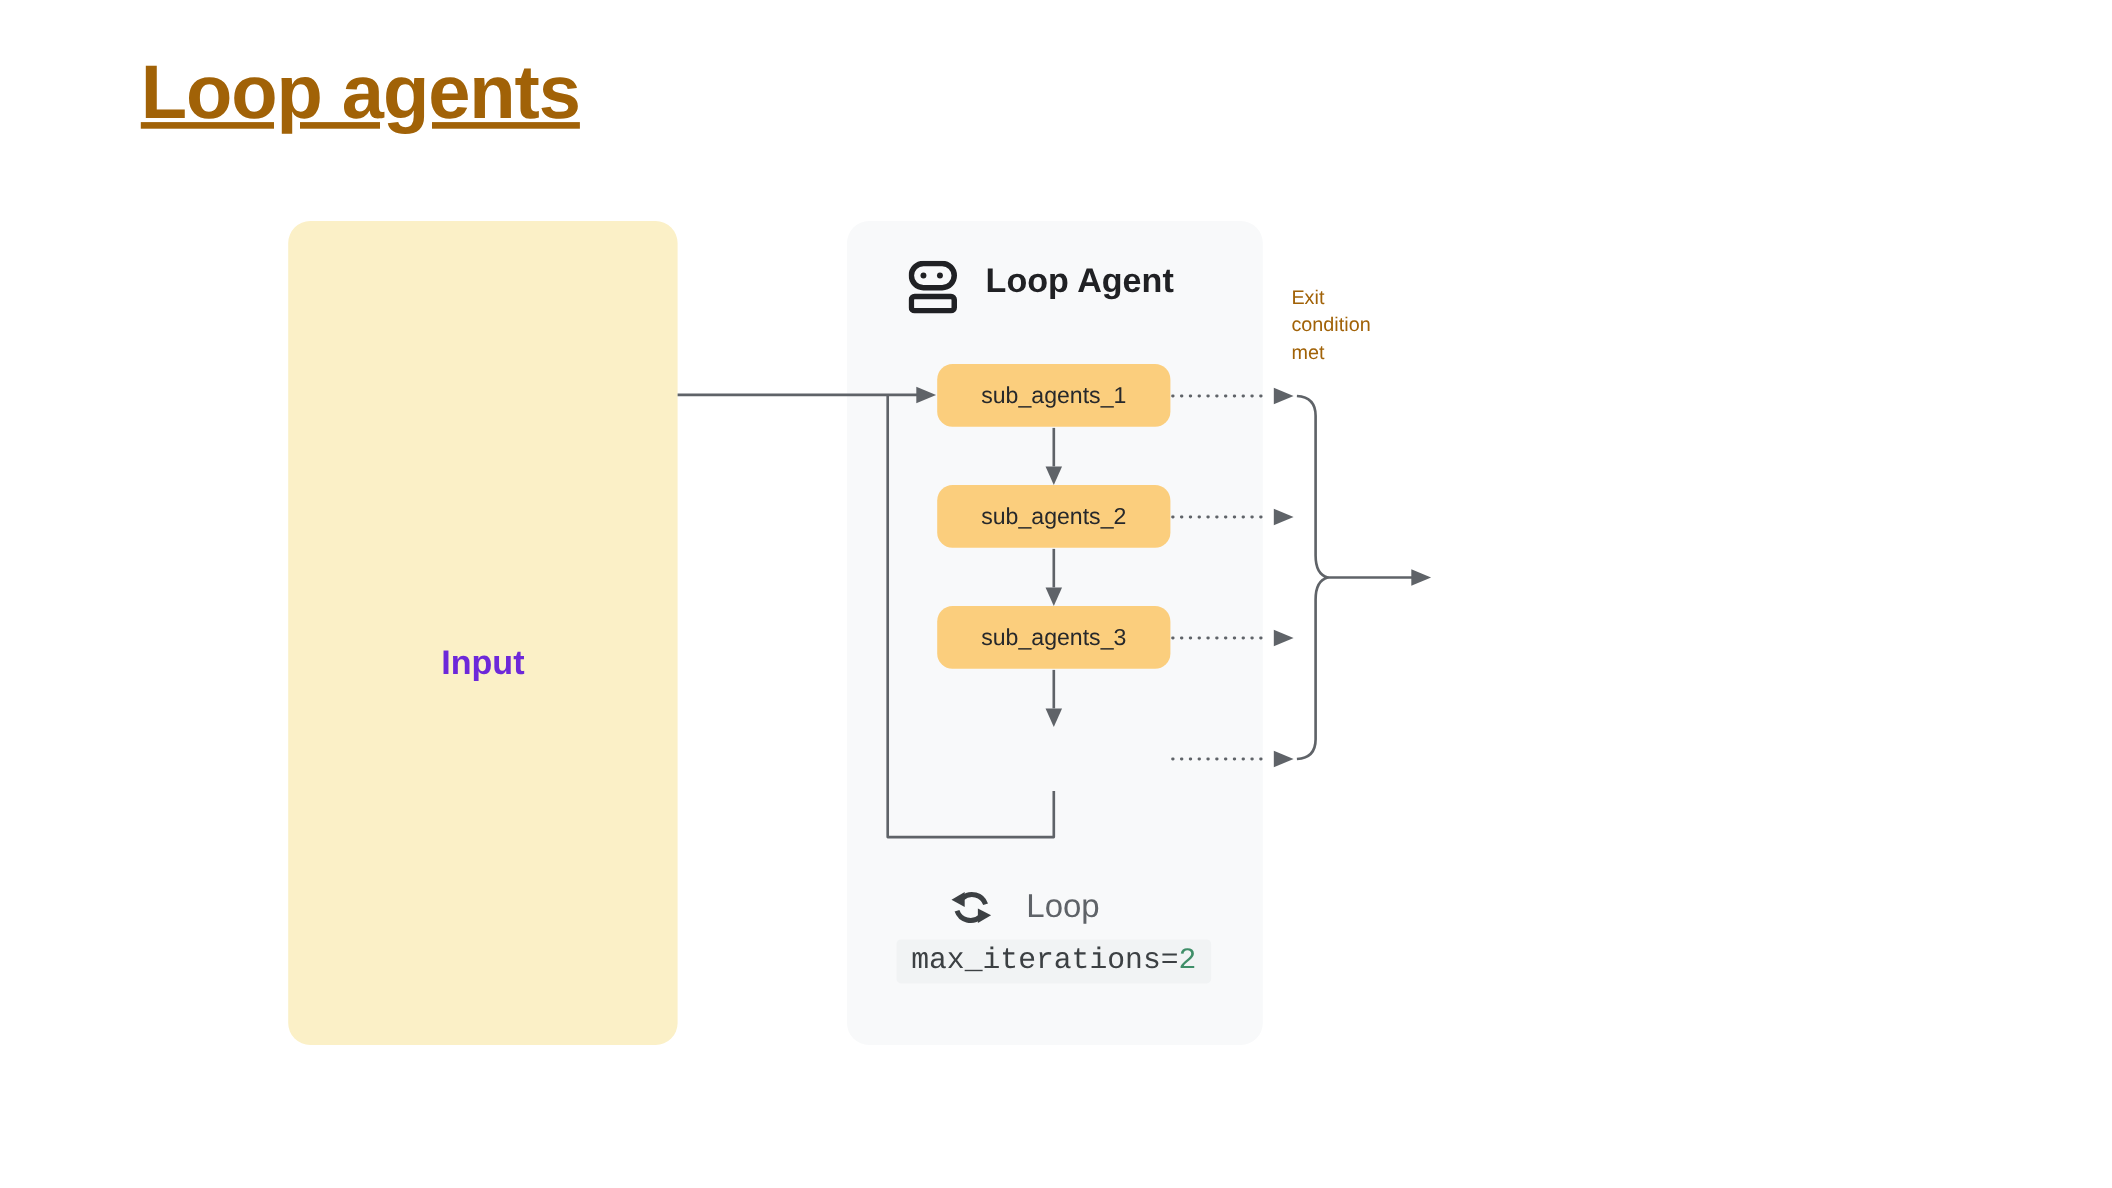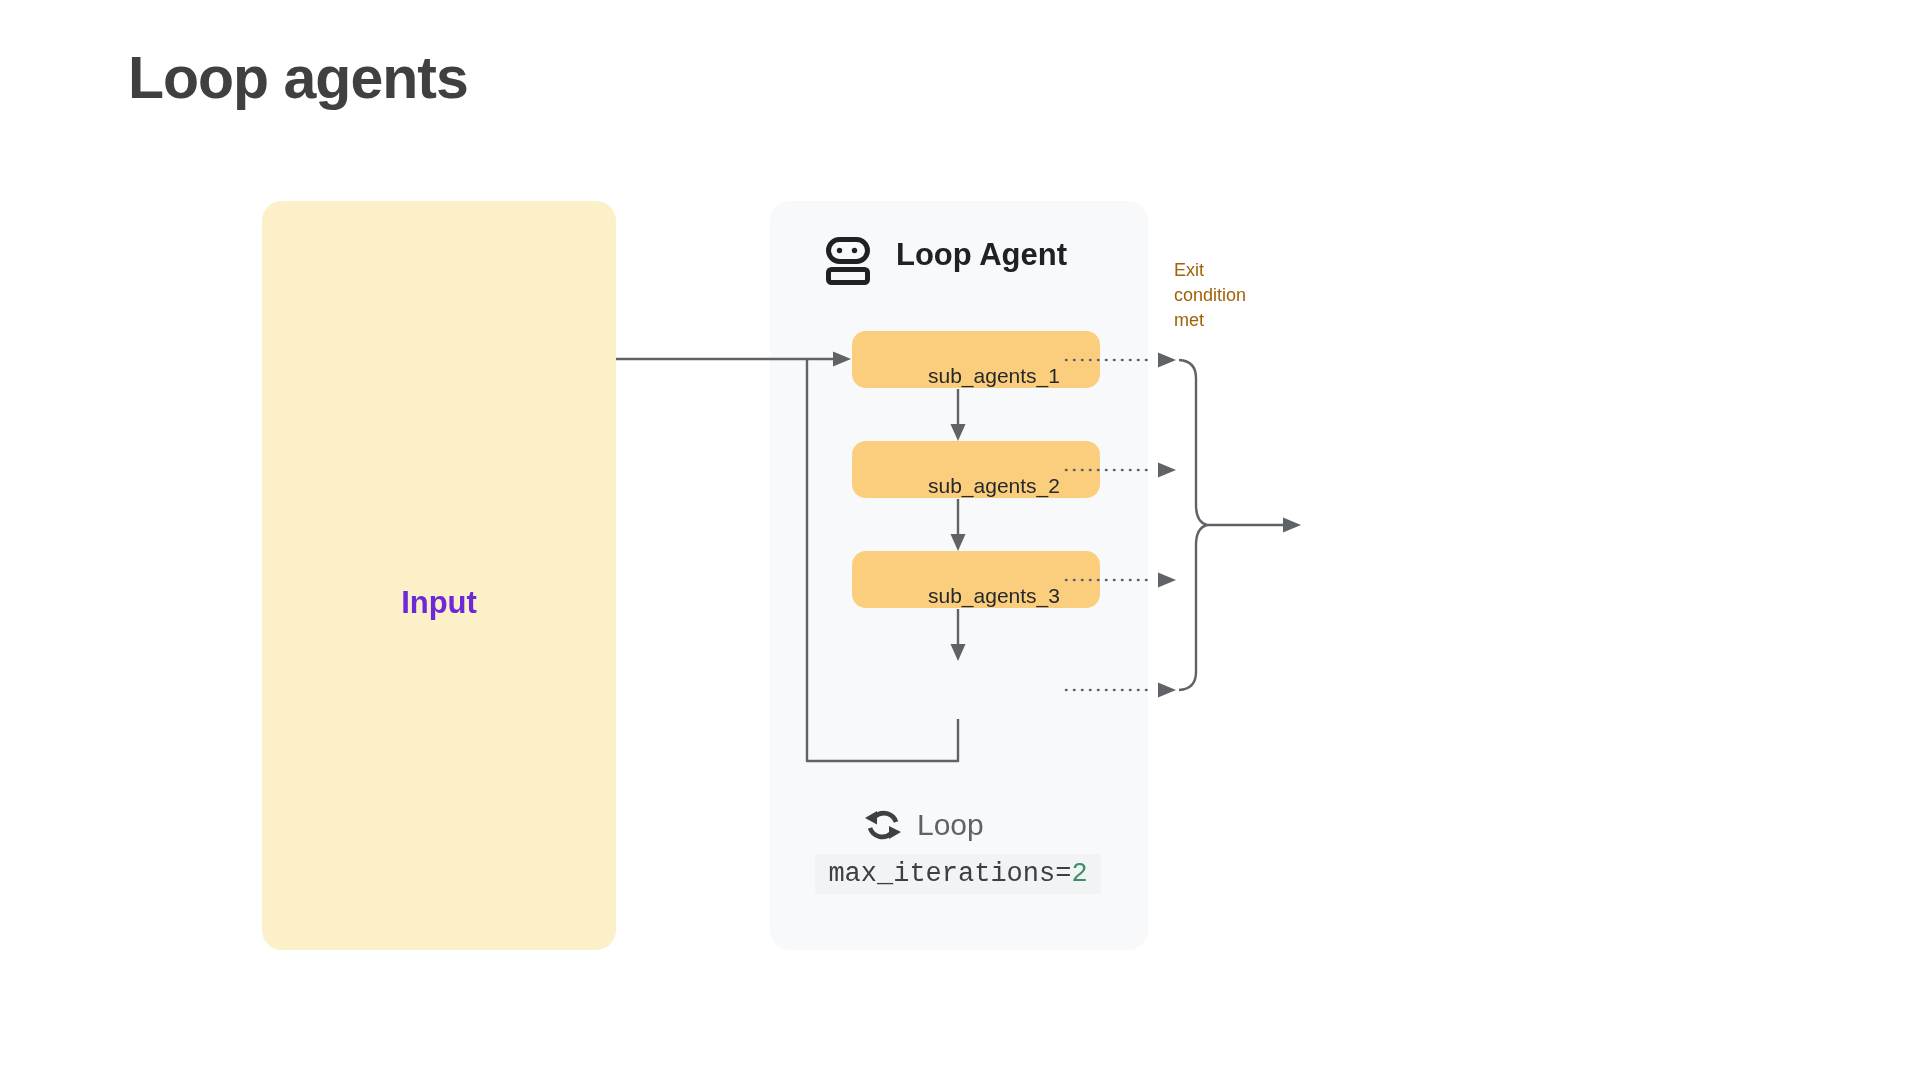--- a/index.html
+++ b/index.html
@@ -1,33 +1,33 @@
 <!DOCTYPE html>
 <html><head>
 <meta charset="utf-8">
 <style>
   html,body{margin:0;padding:0;background:#ffffff;}
   .canvas{position:relative;width:1920px;height:1080px;background:#ffffff;
           font-family:"Liberation Sans",sans-serif;overflow:hidden;}
-  .page-title{position:absolute;left:128px;top:48px;font-size:59px;font-weight:700;
-          color:#404040;letter-spacing:-1px;line-height:1.05;}
+  .page-title{position:absolute;left:128px;top:48px;font-size:69px;font-weight:700;
+          color:#a16207;letter-spacing:-1px;line-height:1.05;text-decoration:underline;}
   .panel{position:absolute;top:201px;height:749px;border-radius:20px;}
   .panel-yellow{background:#FBF0C7;}
   .panel-input{left:262px;width:354px;}
   .panel-output{left:1302px;width:362px;}
   .panel-mid{left:770px;width:378px;background:#F8F9FA;}
   .panel-label{position:absolute;top:384px;left:0;width:100%;text-align:center;
           font-size:31px;font-weight:600;color:#6d28d9;}
   .agent-header{position:absolute;left:56px;top:36px;display:flex;align-items:flex-start;gap:26px;}
   .agent-header-label{font-size:31px;font-weight:600;color:#202124;}
   .sub-box{position:absolute;left:82px;width:212px;height:57px;background:#FBCE7D;
-          border-radius:14px;display:flex;align-items:flex-end;justify-content:center;padding-left:36px;}
+          border-radius:14px;display:flex;align-items:center;justify-content:center;}
   .sub-box span{font-size:21px;color:#26282b;}
   .sub-1{top:130px;}.sub-2{top:240px;}.sub-3{top:350px;}.sub-4{top:460px;}
-  .agent-footer{position:absolute;left:93px;top:604px;display:flex;align-items:center;gap:14px;}
+  .agent-footer{position:absolute;left:93px;top:604px;display:flex;align-items:center;gap:30px;}
   .loop-label{font-size:30px;color:#5F6368;}
   .code-band{position:absolute;left:45px;top:653px;width:286px;height:40px;background:#F1F3F4;
           border-radius:4px;display:flex;align-items:center;justify-content:center;
           font-family:"Liberation Mono",monospace;font-size:27px;color:#3C4043;white-space:pre;text-align:center;}
   .code-val{color:#3F8E68;}
   .exit-note{position:absolute;left:1174px;top:258px;width:98px;font-size:18px;
           line-height:25px;color:#a16207;}
   .wires{position:absolute;left:0;top:0;width:1920px;height:1080px;pointer-events:none;}
   .wire{stroke:#5F6368;stroke-width:2.4;fill:none;stroke-linejoin:round;}
   .wire-dot{stroke:#5F6368;stroke-width:2.6;fill:none;stroke-dasharray:0.5 7.5;stroke-linecap:round;}

